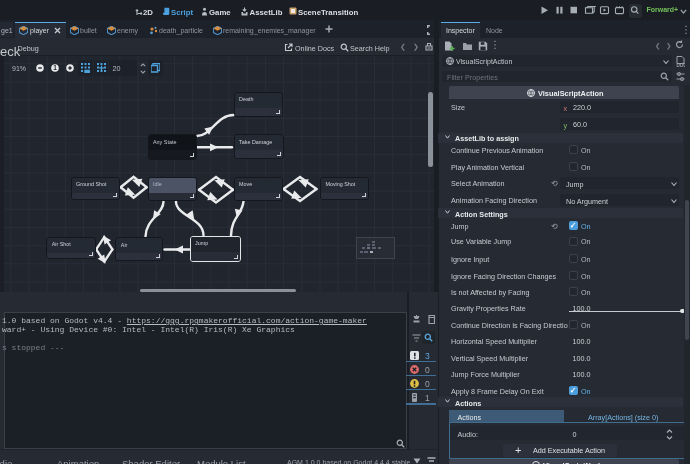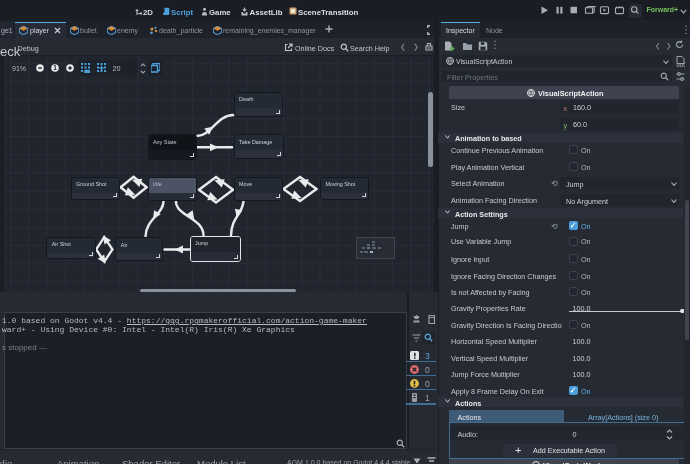--- a/index.html
+++ b/index.html
@@ -326,21 +326,21 @@
 
 <div class="ab" style="left:434px;top:20px;width:4.5px;height:272px;background:#1a1d23"></div>
 <div class="ab" style="left:437.5px;top:292px;width:1px;height:172px;background:#1a1d23"></div>
 
 <div id="dock">
  <div class="ab" style="left:0;top:292px;width:437.5px;height:172px;background:#262a33"></div>
 
  <div class="ab" style="left:3.5px;top:311.5px;width:403px;height:137.5px;background:#1b1f26;border:1px solid #3a404a"></div>
  <div class="t" style="left:2px;top:316px;font-size:8px;font-family:'Liberation Mono',monospace;color:#b6bac1">1.0 based on Godot v4.4 - <span style="text-decoration:underline">https://ggg.rpgmakerofficial.com/action-game-maker</span></div>
  <div class="t" style="left:2px;top:325px;font-size:8px;font-family:'Liberation Mono',monospace;color:#b6bac1">ward+ - Using Device #0: Intel - Intel(R) Iris(R) Xe Graphics</div>
- <div class="t" style="left:2px;top:343px;font-size:8px;font-family:Liberation Sans, sans-serif;color:#7b8089">s stopped ---</div>
+ <div class="t" style="left:2px;top:343px;font-size:8px;font-family:Liberation Mono, monospace;color:#7b8089">s stopped ---</div>
  <svg class="ab" style="left:396px;top:439px" width="9" height="9" viewBox="0 0 9 9">
       <circle cx="3.8" cy="3.8" r="2.6" fill="none" stroke="#aab0b8" stroke-width="1.2"></circle>
       <path d="M5.8,5.8 L8.2,8.2" stroke="#aab0b8" stroke-width="1.3"></path>
     </svg>
 
  <div class="ab" style="left:407px;top:292px;width:2px;height:172px;background:#1a1d23"></div>
 
  <svg class="ab" style="left:412px;top:315px" width="9" height="8" viewBox="0 0 9 8">
       <path d="M4.5,0 v3 M2,1.5 h5 l-1,2 h-3 z" stroke="#9ba1aa" fill="#9ba1aa"></path>
       <rect x="1.5" y="5.5" width="6" height="2" fill="#9ba1aa"></rect>
@@ -459,30 +459,30 @@
  <div class="ab" style="left:449px;top:86px;width:230px;height:13px;background:#3e434f;border-radius:2px 2px 0 0"></div>
  <svg class="ab" style="left:527px;top:89px" width="8" height="8" viewBox="0 0 8 8">
       <circle cx="4" cy="4" r="3.5" fill="none" stroke="#dfe1e5" stroke-width="1"></circle>
       <path d="M0.5,4 h7 M4,0.5 a5,5 0 0 1 0,7 M4,0.5 a5,5 0 0 0 0,7" stroke="#dfe1e5" stroke-width="0.8" fill="none"></path>
     </svg>
  <div class="t" style="left:538px;top:89px;font-size:7.4px;font-weight:bold;color:#eceef0">VisualScriptAction</div>
 
  <div class="plbl" style="left:451px;top:103px">Size</div>
  <div class="ab" style="left:560px;top:101.3px;width:119px;height:11.3px;background:#21252d;border-radius:2px"></div>
  <div class="t" style="left:563.5px;top:103.5px;font-size:7.2px;color:#cd7a72">x</div>
- <div class="pval" style="left:573px;top:103px">160.0</div>
+ <div class="pval" style="left:573px;top:103px">220.0</div>
  <div class="ab" style="left:560px;top:118.3px;width:119px;height:11.3px;background:#21252d;border-radius:2px"></div>
  <div class="t" style="left:563.5px;top:120.5px;font-size:7.2px;color:#7fb96a">y</div>
  <div class="pval" style="left:573px;top:120px">60.0</div>
 
  <div class="sect" style="top:132.5px">
       <svg width="5" height="4" viewBox="0 0 5 4">
         <path d="M0.5,0.5 L2.5,3.2 L4.5,0.5" stroke="#c6cad1" stroke-width="1" fill="none"></path>
       </svg>
-      <b>Animation to based</b>
+      <b>AssetLib to assign</b>
     </div>
  <div class="plbl" style="left:451px;top:145.5px">Continue Previous Animation</div>
  <div class="cb" style="left:568.5px;top:144.8px"></div>
  <div class="on" style="left:581px;top:145.5px">On</div>
  <div class="plbl" style="left:451px;top:162.5px">Play Animation Vertical</div>
  <div class="cb" style="left:568.5px;top:162px"></div>
  <div class="on" style="left:581px;top:162.5px">On</div>
  <div class="plbl" style="left:451px;top:179px">Select Animation</div>
  <div class="rev" style="left:551px;top:179px">⟲</div>
  <div class="drop" style="top:177.4px">
@@ -518,21 +518,21 @@
  <div class="plbl" style="left:451px;top:271.5px">Ignore Facing Direction Changes</div>
  <div class="cb" style="left:568.5px;top:271px"></div>
  <div class="on" style="left:581px;top:271.5px">On</div>
  <div class="plbl" style="left:451px;top:287.5px">Is not Affected by Facing</div>
  <div class="cb" style="left:568.5px;top:287px"></div>
  <div class="on" style="left:581px;top:287.5px">On</div>
  <div class="plbl" style="left:451px;top:304px">Gravity Properties Rate</div>
  <div class="pval" style="left:572.5px;top:304px">100.0</div>
  <div class="ab" style="left:569px;top:311.2px;width:114px;height:1px;background:#c6cad1"></div>
  <div class="ab" style="left:680px;top:308.9px;width:4.5px;height:4.5px;border-radius:50%;background:#e4e6e9"></div>
- <div class="plbl" style="left:451px;top:320.5px">Gravity Direction Is Facing Directio</div>
+ <div class="plbl" style="left:451px;top:320.5px">Continue Direction Is Facing Directio</div>
  <div class="cb" style="left:568.5px;top:320px"></div>
  <div class="on" style="left:581px;top:320.5px">On</div>
  <div class="plbl" style="left:451px;top:337px">Horizontal Speed Multiplier</div>
  <div class="pval" style="left:572.5px;top:337px">100.0</div>
  <div class="plbl" style="left:451px;top:353.5px">Vertical Speed Multiplier</div>
  <div class="pval" style="left:572.5px;top:353.5px">100.0</div>
  <div class="plbl" style="left:451px;top:370px">Jump Force Multiplier</div>
  <div class="pval" style="left:572.5px;top:370px">100.0</div>
  <div class="plbl" style="left:451px;top:386.5px">Apply 8 Frame Delay On Exit</div>
  <div class="cbon" style="left:568.5px;top:386px">✓</div>

